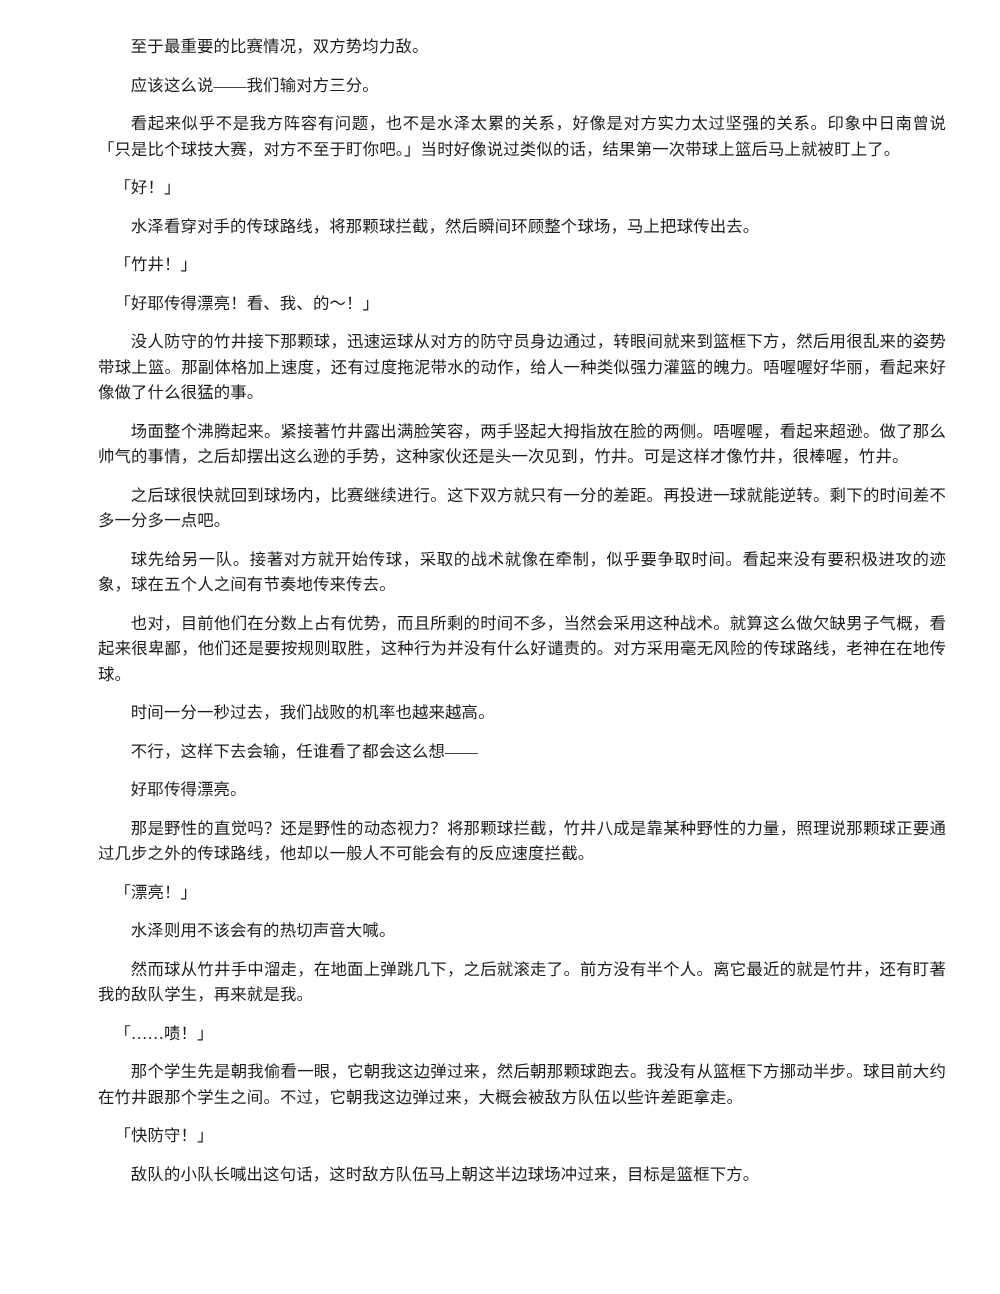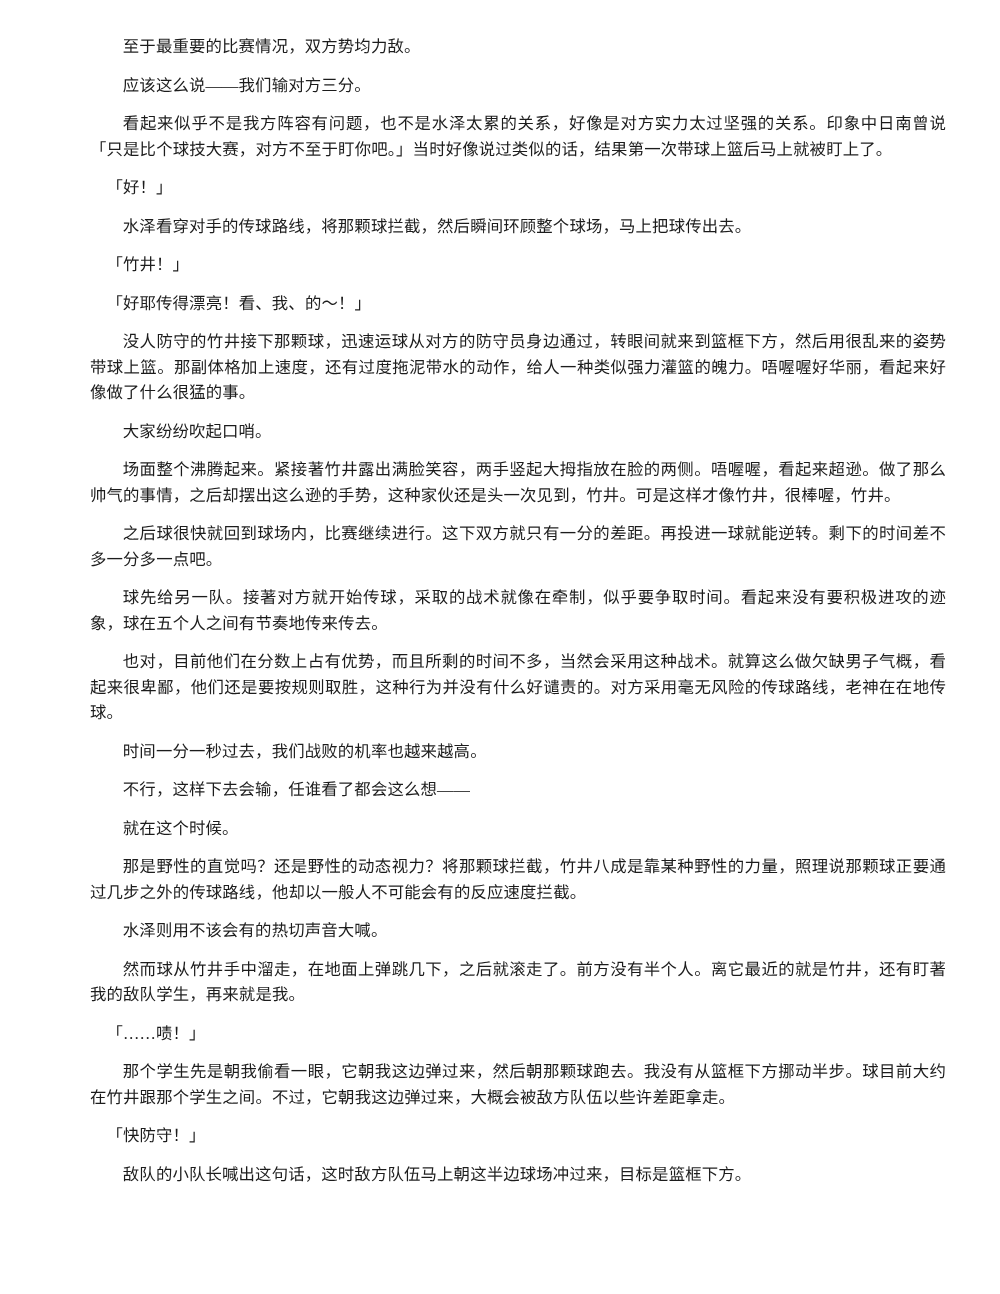--- a/index.html
+++ b/index.html
@@ -20,21 +20,21 @@
     box-sizing: border-box;
     width: 1000px;
     height: 1294px;
     background: #ffffff;
     padding: 34px 55px 20px 86px;
   }
   .content {
     width: 860px;
   }
   p.para {
-    margin: 0 0 13px 4px;
+    margin: 0 0 13px 12px;
     font-size: 16.4px;
     line-height: 25.5px;
     text-align: justify;
     text-justify: inter-character;
     letter-spacing: 0.15px;
     text-indent: 2em;
     word-break: break-all;
     color: #1c1c1c;
   }
   
@@ -53,29 +53,29 @@
   <div class="content">
 
     <p class="para short">至于最重要的比赛情况，双方势均力敌。</p>
     <p class="para short">应该这么说——我们输对方三分。</p>
     <p class="para">看起来似乎不是我方阵容有问题，也不是水泽太累的关系，好像是对方实力太过坚强的关系。印象中日南曾说「只是比个球技大赛，对方不至于盯你吧。」当时好像说过类似的话，结果第一次带球上篮后马上就被盯上了。</p>
     <p class="para quote short">「好！」</p>
     <p class="para short">水泽看穿对手的传球路线，将那颗球拦截，然后瞬间环顾整个球场，马上把球传出去。</p>
     <p class="para quote short">「竹井！」</p>
     <p class="para quote short">「好耶传得漂亮！看、我、的～！」</p>
     <p class="para">没人防守的竹井接下那颗球，迅速运球从对方的防守员身边通过，转眼间就来到篮框下方，然后用很乱来的姿势带球上篮。那副体格加上速度，还有过度拖泥带水的动作，给人一种类似强力灌篮的魄力。唔喔喔好华丽，看起来好像做了什么很猛的事。</p>
-    <p class="para short">大家纷纷吹起口哨。</p>
     <p class="para">场面整个沸腾起来。紧接著竹井露出满脸笑容，两手竖起大拇指放在脸的两侧。唔喔喔，看起来超逊。做了那么帅气的事情，之后却摆出这么逊的手势，这种家伙还是头一次见到，竹井。可是这样才像竹井，很棒喔，竹井。</p>
     <p class="para">之后球很快就回到球场内，比赛继续进行。这下双方就只有一分的差距。再投进一球就能逆转。剩下的时间差不多一分多一点吧。</p>
     <p class="para">球先给另一队。接著对方就开始传球，采取的战术就像在牵制，似乎要争取时间。看起来没有要积极进攻的迹象，球在五个人之间有节奏地传来传去。</p>
     <p class="para">也对，目前他们在分数上占有优势，而且所剩的时间不多，当然会采用这种战术。就算这么做欠缺男子气概，看起来很卑鄙，他们还是要按规则取胜，这种行为并没有什么好谴责的。对方采用毫无风险的传球路线，老神在在地传球。</p>
     <p class="para short">时间一分一秒过去，我们战败的机率也越来越高。</p>
     <p class="para short">不行，这样下去会输，任谁看了都会这么想——</p>
-    <p class="para short">就在这个时候。</p>
+    <p class="para short">好耶传得漂亮。</p>
     <p class="para">那是野性的直觉吗？还是野性的动态视力？将那颗球拦截，竹井八成是靠某种野性的力量，照理说那颗球正要通过几步之外的传球路线，他却以一般人不可能会有的反应速度拦截。</p>
+    <p class="para quote short">「漂亮！」</p>
     <p class="para short">水泽则用不该会有的热切声音大喊。</p>
     <p class="para">然而球从竹井手中溜走，在地面上弹跳几下，之后就滚走了。前方没有半个人。离它最近的就是竹井，还有盯著我的敌队学生，再来就是我。</p>
     <p class="para quote short">「……啧！」</p>
     <p class="para">那个学生先是朝我偷看一眼，它朝我这边弹过来，然后朝那颗球跑去。我没有从篮框下方挪动半步。球目前大约在竹井跟那个学生之间。不过，它朝我这边弹过来，大概会被敌方队伍以些许差距拿走。</p>
     <p class="para quote short">「快防守！」</p>
     <p class="para short">敌队的小队长喊出这句话，这时敌方队伍马上朝这半边球场冲过来，目标是篮框下方。</p>
 
   </div>
 </div>
 

